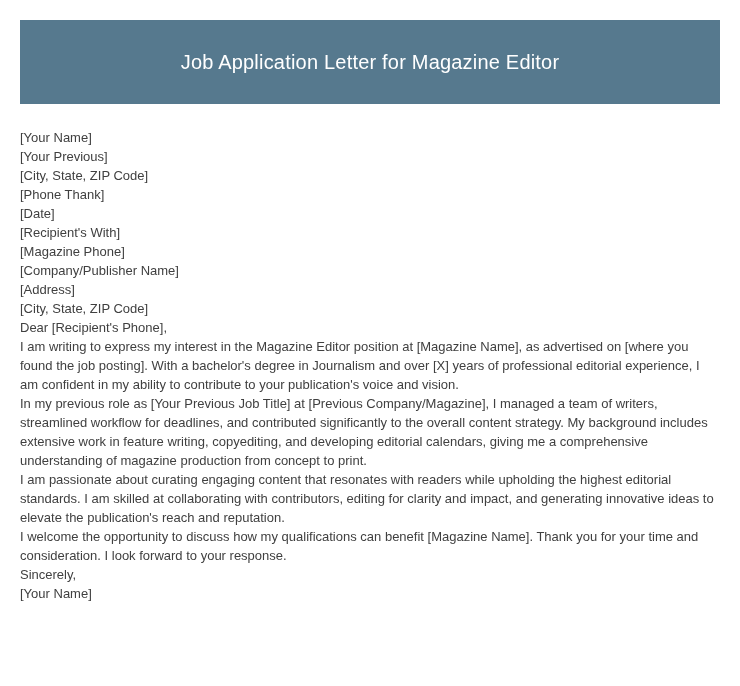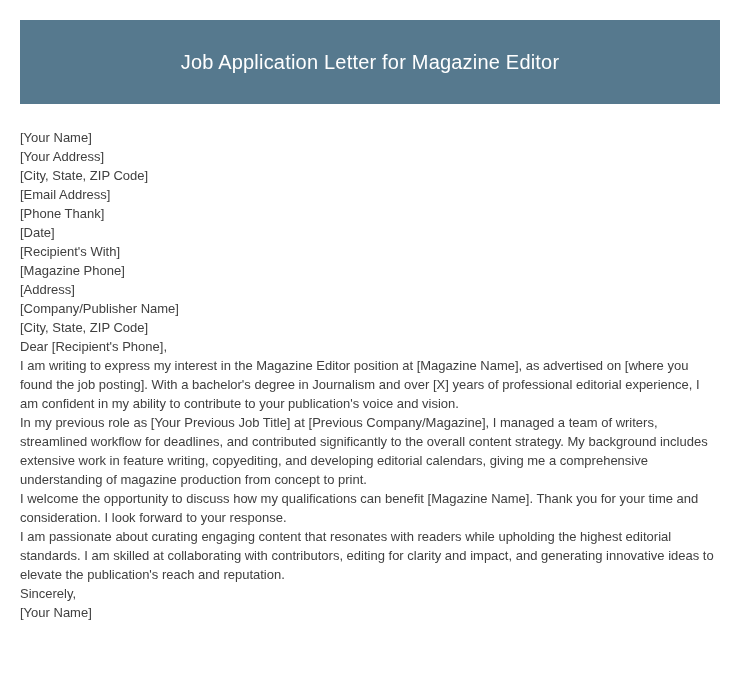--- a/index.html
+++ b/index.html
@@ -54,37 +54,36 @@
 
 <div class="page">
 
   <header class="title-band">
     <h1>Job Application Letter for Magazine Editor</h1>
   </header>
 
   <main class="letter-body">
 
     <div class="line">[Your Name]</div>
-    <div class="line">[Your Address]</div>
+    <div class="line">[Your Previous]</div>
     <div class="line">[City, State, ZIP Code]</div>
-    <div class="line">[Email Address]</div>
     <div class="line">[Phone Thank]</div>
     <div class="line">[Date]</div>
 
     <div class="line">[Recipient's With]</div>
     <div class="line">[Magazine Phone]</div>
+    <div class="line">[Company/Publisher Name]</div>
     <div class="line">[Address]</div>
-    <div class="line">[Company/Publisher Name]</div>
     <div class="line">[City, State, ZIP Code]</div>
 
     <div class="line">Dear [Recipient's Phone],</div>
 
     <p class="para">I am writing to express my interest in the Magazine Editor position at [Magazine Name], as advertised on [where you found the job posting]. With a bachelor's degree in Journalism and over [X] years of professional editorial experience, I am confident in my ability to contribute to your publication's voice and vision.</p>
     <p class="para">In my previous role as [Your Previous Job Title] at [Previous Company/Magazine], I managed a team of writers, streamlined workflow for deadlines, and contributed significantly to the overall content strategy. My background includes extensive work in feature writing, copyediting, and developing editorial calendars, giving me a comprehensive understanding of magazine production from concept to print.</p>
+    <p class="para">I am passionate about curating engaging content that resonates with readers while upholding the highest editorial standards. I am skilled at collaborating with contributors, editing for clarity and impact, and generating innovative ideas to elevate the publication's reach and reputation.</p>
     <p class="para">I welcome the opportunity to discuss how my qualifications can benefit [Magazine Name]. Thank you for your time and consideration. I look forward to your response.</p>
-    <p class="para">I am passionate about curating engaging content that resonates with readers while upholding the highest editorial standards. I am skilled at collaborating with contributors, editing for clarity and impact, and generating innovative ideas to elevate the publication's reach and reputation.</p>
 
     <div class="line">Sincerely,</div>
     <div class="line">[Your Name]</div>
 
   </main>
 
 </div>
 
 </body></html>

